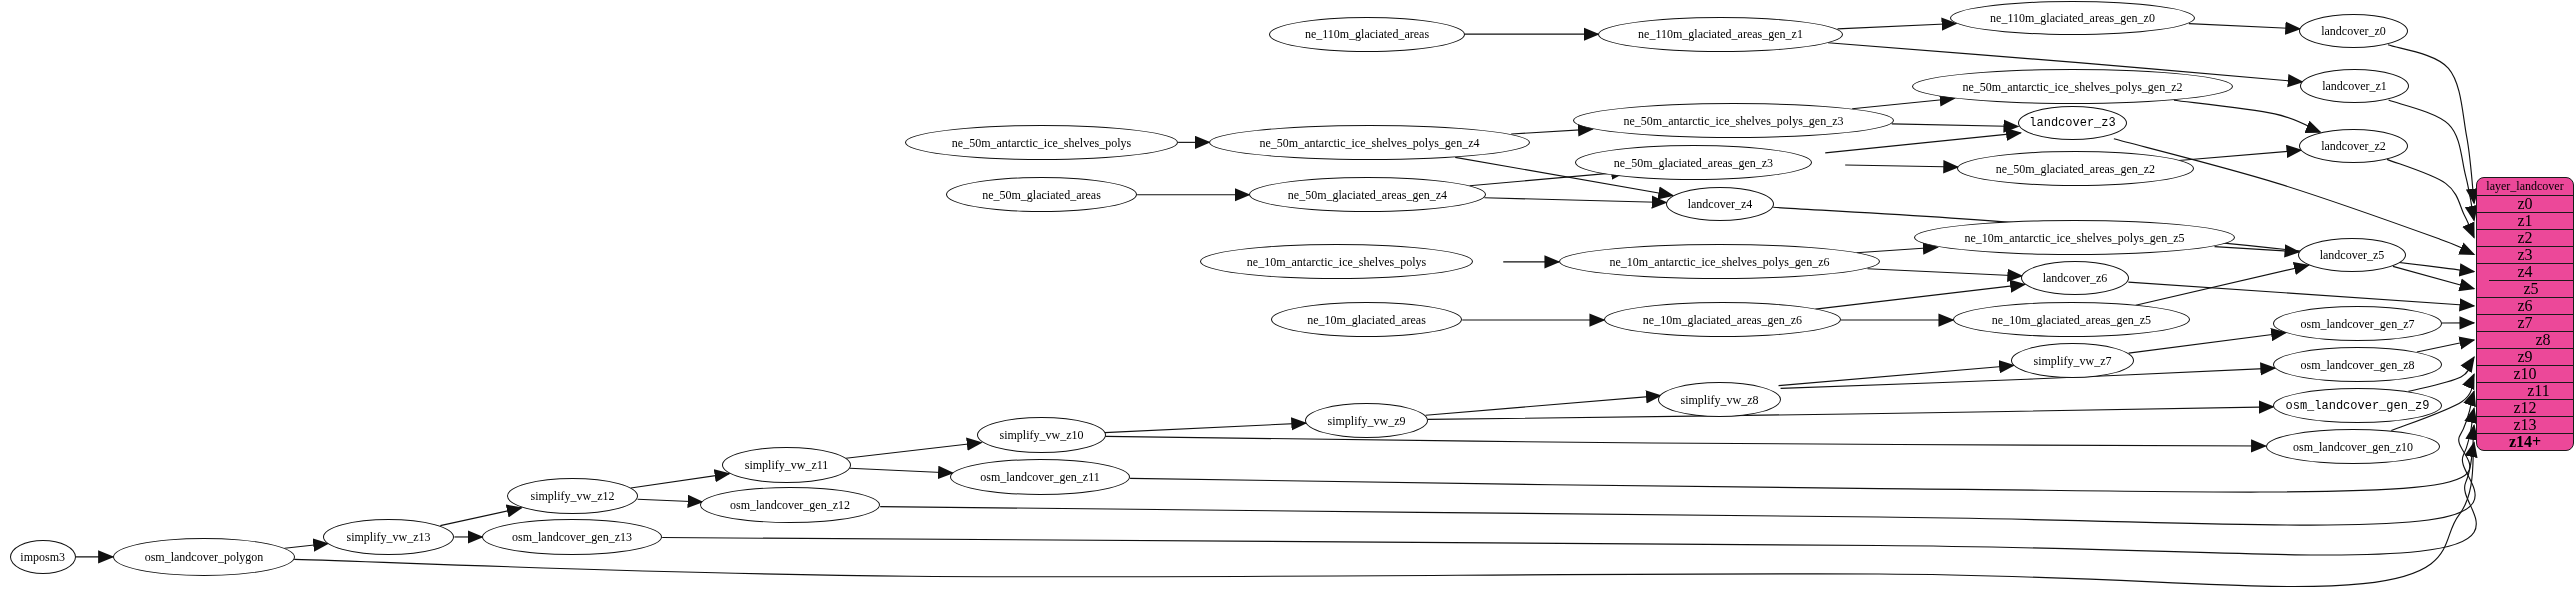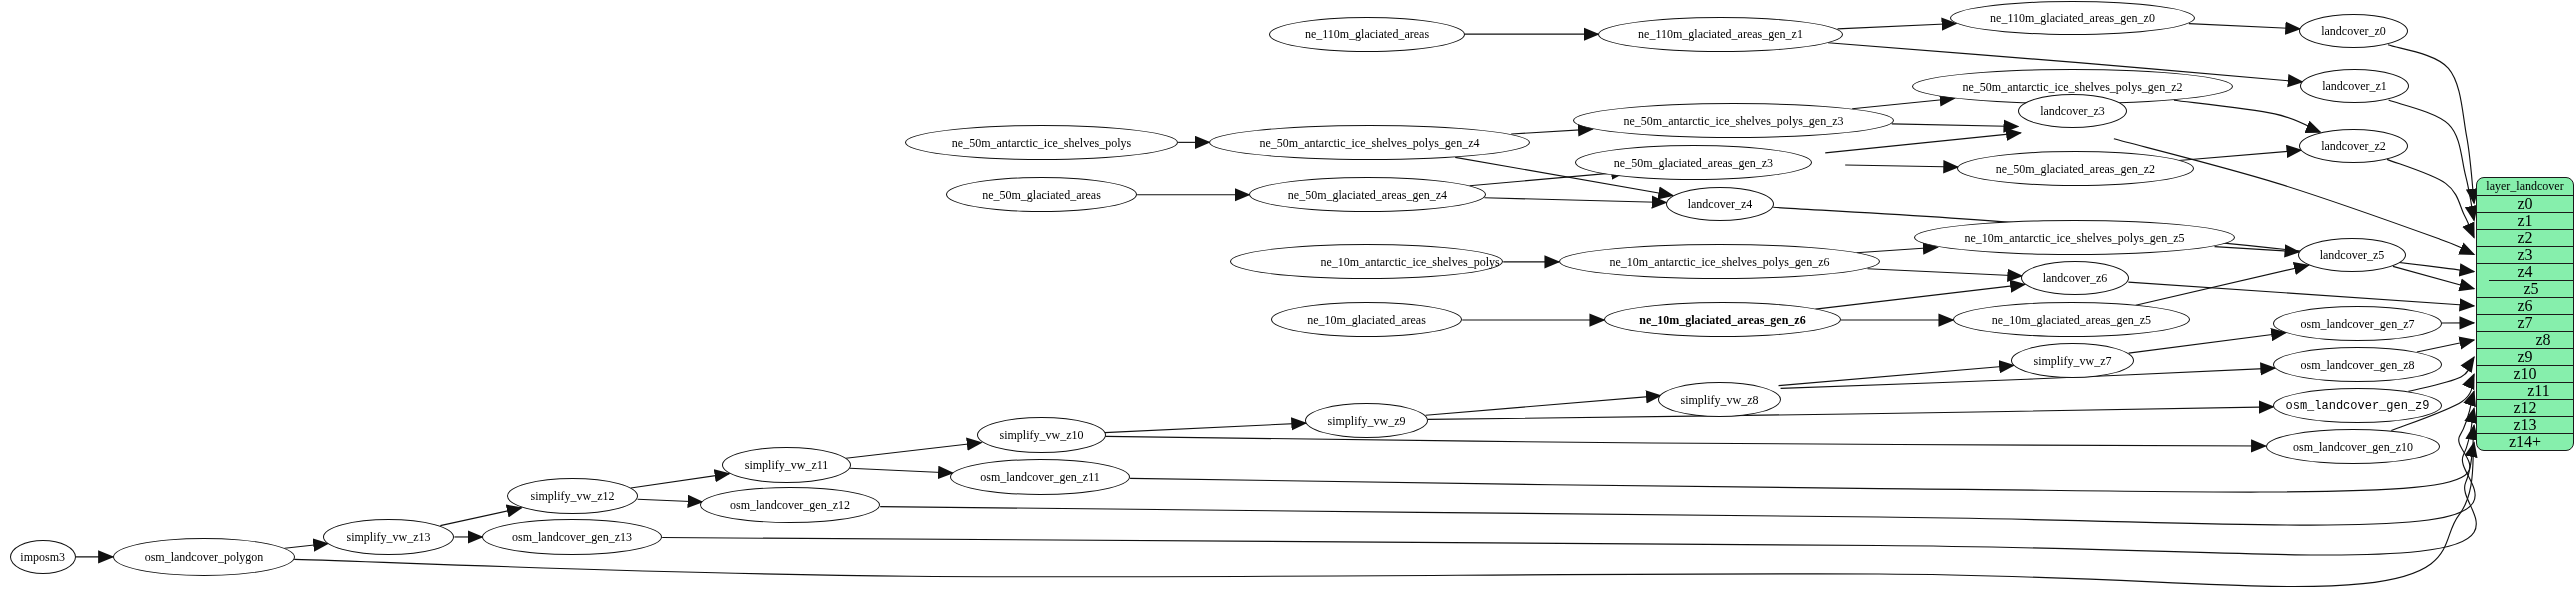--- a/index.html
+++ b/index.html
@@ -183,78 +183,78 @@
       </div>
       <div class="node" style="left: 1573px; top: 103px; width: 321px; height: 35px;">
         <span class="node-label">ne_50m_antarctic_ice_shelves_polys_gen_z3</span>
       </div>
       <div class="node" style="left: 1912px; top: 69px; width: 321px; height: 35px;">
         <span class="node-label">ne_50m_antarctic_ice_shelves_polys_gen_z2</span>
       </div>
       <div class="node" style="left: 2299px; top: 129px; width: 109px; height: 34px;">
         <span class="node-label">landcover_z2</span>
       </div>
-      <div class="node" style="left: 2018px; top: 94px; width: 109px; height: 34px;">
+      <div class="node" style="left: 2018px; top: 106px; width: 109px; height: 34px; font-family: Liberation Mono, monospace;">
         <span class="node-label">landcover_z3</span>
       </div>
       <div class="node" style="left: 946px; top: 177px; width: 191px; height: 35px;">
         <span class="node-label">ne_50m_glaciated_areas</span>
       </div>
       <div class="node" style="left: 1249px; top: 177px; width: 237px; height: 35px;">
         <span class="node-label">ne_50m_glaciated_areas_gen_z4</span>
       </div>
       <div class="node" style="left: 1575px; top: 145px; width: 237px; height: 35px;">
         <span class="node-label">ne_50m_glaciated_areas_gen_z3</span>
       </div>
       <div class="node" style="left: 1957px; top: 151px; width: 237px; height: 35px;">
         <span class="node-label">ne_50m_glaciated_areas_gen_z2</span>
       </div>
       <div class="node" style="left: 1666px; top: 187px; width: 108px; height: 34px;">
         <span class="node-label">landcover_z4</span>
       </div>
-      <div class="node" style="left: 1230px; top: 244px; width: 273px; height: 35px; justify-content: flex-end;">
+      <div class="node" style="left: 1200px; top: 244px; width: 273px; height: 35px;">
         <span class="node-label">ne_10m_antarctic_ice_shelves_polys</span>
       </div>
       <div class="node" style="left: 1559px; top: 244px; width: 321px; height: 35px;">
         <span class="node-label">ne_10m_antarctic_ice_shelves_polys_gen_z6</span>
       </div>
       <div class="node" style="left: 1914px; top: 220px; width: 321px; height: 35px;">
         <span class="node-label">ne_10m_antarctic_ice_shelves_polys_gen_z5</span>
       </div>
       <div class="node" style="left: 2298px; top: 238px; width: 108px; height: 34px;">
         <span class="node-label">landcover_z5</span>
       </div>
       <div class="node" style="left: 2021px; top: 261px; width: 108px; height: 34px;">
         <span class="node-label">landcover_z6</span>
       </div>
       <div class="node" style="left: 1271px; top: 302px; width: 191px; height: 35px;">
         <span class="node-label">ne_10m_glaciated_areas</span>
       </div>
-      <div class="node" style="left: 1604px; top: 302px; width: 237px; height: 35px; font-weight: bold;">
+      <div class="node" style="left: 1604px; top: 302px; width: 237px; height: 35px;">
         <span class="node-label">ne_10m_glaciated_areas_gen_z6</span>
       </div>
       <div class="node" style="left: 1953px; top: 302px; width: 237px; height: 35px;">
         <span class="node-label">ne_10m_glaciated_areas_gen_z5</span>
       </div>
     </div>
 
-  <div id="table-node" style="left: 2476px; top: 177px; width: 98px; background: #86efac; border-color: rgb(26, 26, 26);">
+  <div id="table-node" style="left: 2476px; top: 177px; width: 98px; background: #ec4899; border-color: rgb(26, 26, 26);">
     <div class="table-header" id="table-header" style="height: 17px;">layer_landcover</div>
     <div id="table-rows">
         <div class="trow" style="height: 17px;">z0</div>
         <div class="trow" style="height: 17px;">z1</div>
         <div class="trow" style="height: 17px;">z2</div>
         <div class="trow" style="height: 17px;">z3</div>
         <div class="trow" style="height: 17px;">z4</div>
         <div class="trow" style="height: 17px; margin-left: 12px;">z5</div>
         <div class="trow" style="height: 17px;">z6</div>
         <div class="trow" style="height: 17px;">z7</div>
         <div class="trow" style="height: 17px; padding-left: 36px;">z8</div>
         <div class="trow" style="height: 17px;">z9</div>
         <div class="trow" style="height: 17px;">z10</div>
         <div class="trow" style="height: 17px; padding-left: 27px;">z11</div>
         <div class="trow" style="height: 17px;">z12</div>
         <div class="trow" style="height: 17px;">z13</div>
-        <div class="trow" style="height: 17px;">z14+</div>
+        <div class="trow" style="height: 17px; font-weight: bold;">z14+</div>
       </div>
   </div>
 </div>
 
 
 </body></html>

